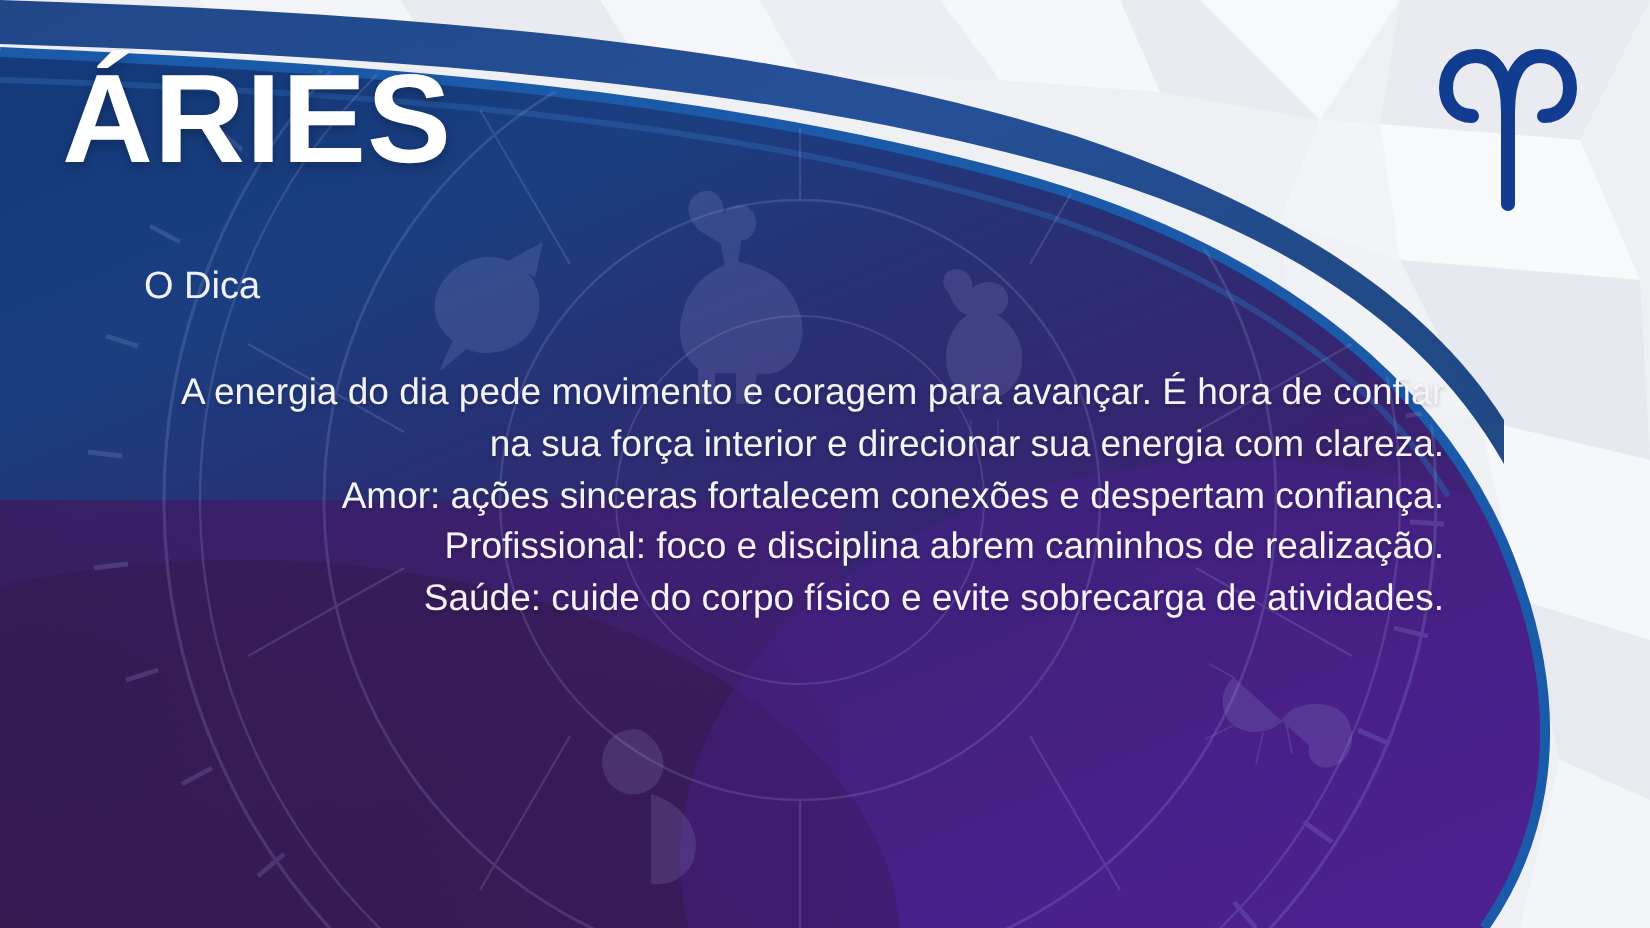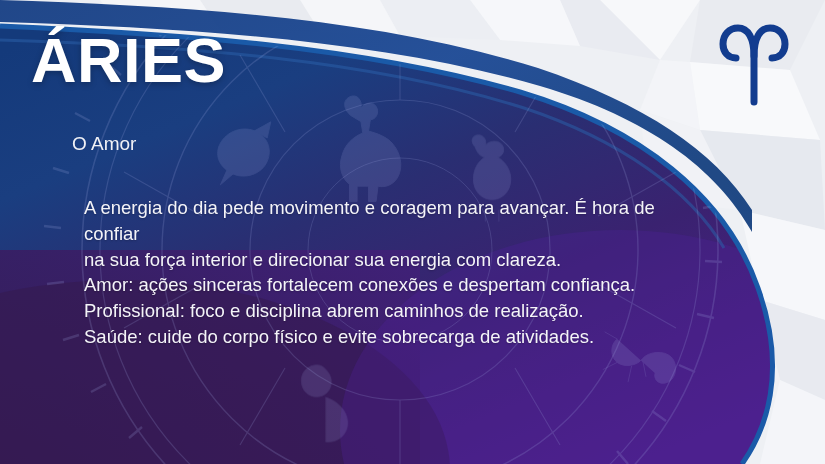--- a/index.html
+++ b/index.html
@@ -72,21 +72,21 @@
     left: 72px;
     width: 650px;
     color: #f4f4f8;
     font-size: 18.5px;
     line-height: 25.8px;
     font-weight: 400;
     text-shadow: 0 1px 2px rgba(0,0,0,0.22);
   }
   .body-block.b1 { top: 183px; }
   .body-block.b2 { top: 327px; }
-  .body-block p { margin: 12px; white-space: pre-wrap; }
+  .body-block p { margin: 0; white-space: pre-wrap; text-align: right; }
 
   
   .aries-glyph {
     position: absolute;
     left: 710px;
     top: 16px;
     width: 88px;
     height: 92px;
     z-index: 6;
   }
@@ -268,21 +268,21 @@
                C44 22 50 12 60 12
                C69 12 75 19 75 28
                C75 36 70 42 62 42" fill="none" stroke="#123C8F" stroke-width="7" stroke-linecap="round" stroke-linejoin="round"></path>
     </svg>
   </div>
 
   <div class="content">
 
     <div class="title">ÁRIES</div>
 
-    <div class="subtitle">O Amor</div>
+    <div class="subtitle">O Dica</div>
 
     <div class="body-block b1">
       <p>A energia do dia pede movimento e coragem para avançar. É hora de confiar
 na sua força interior e direcionar sua energia com clareza.
 Amor: ações sinceras fortalecem conexões e despertam confiança.
 Profissional: foco e disciplina abrem caminhos de realização.
 Saúde: cuide do corpo físico e evite sobrecarga de atividades.</p>
     </div>
 
 

